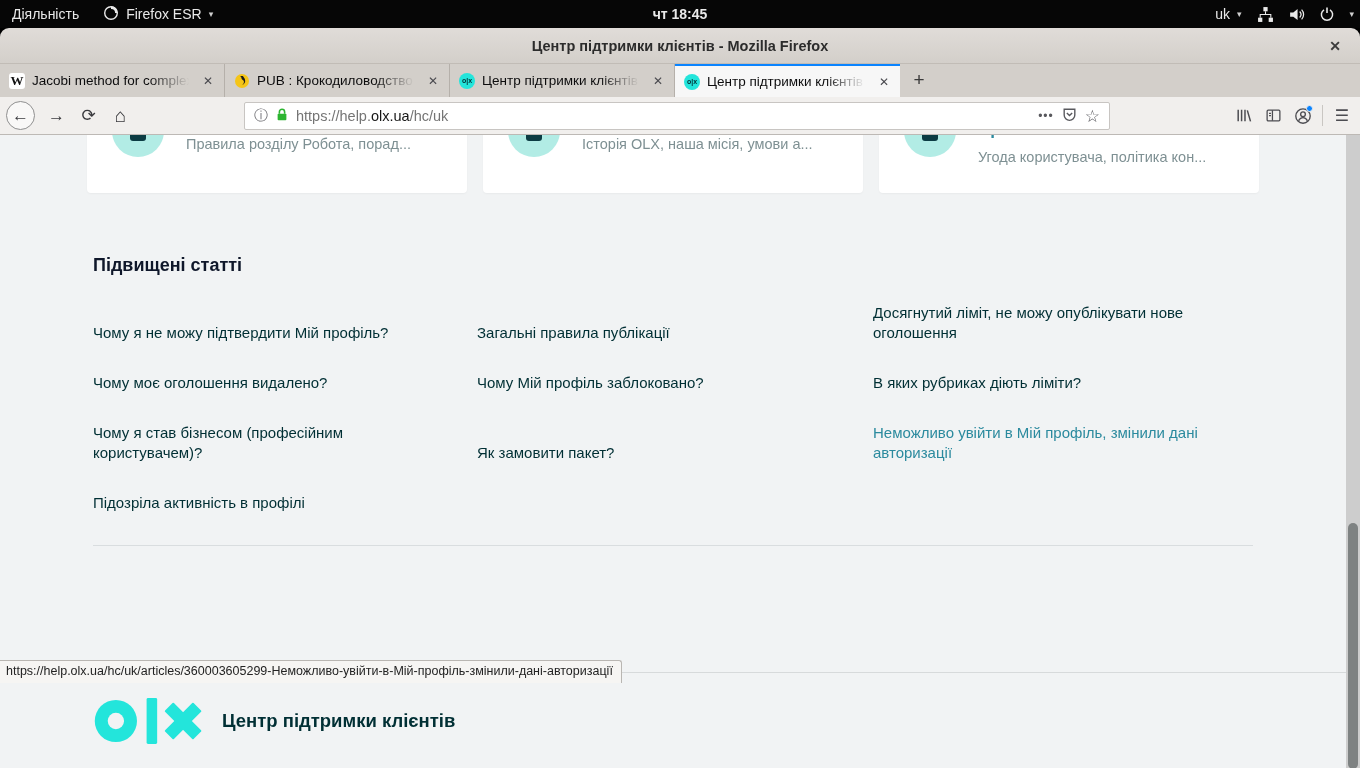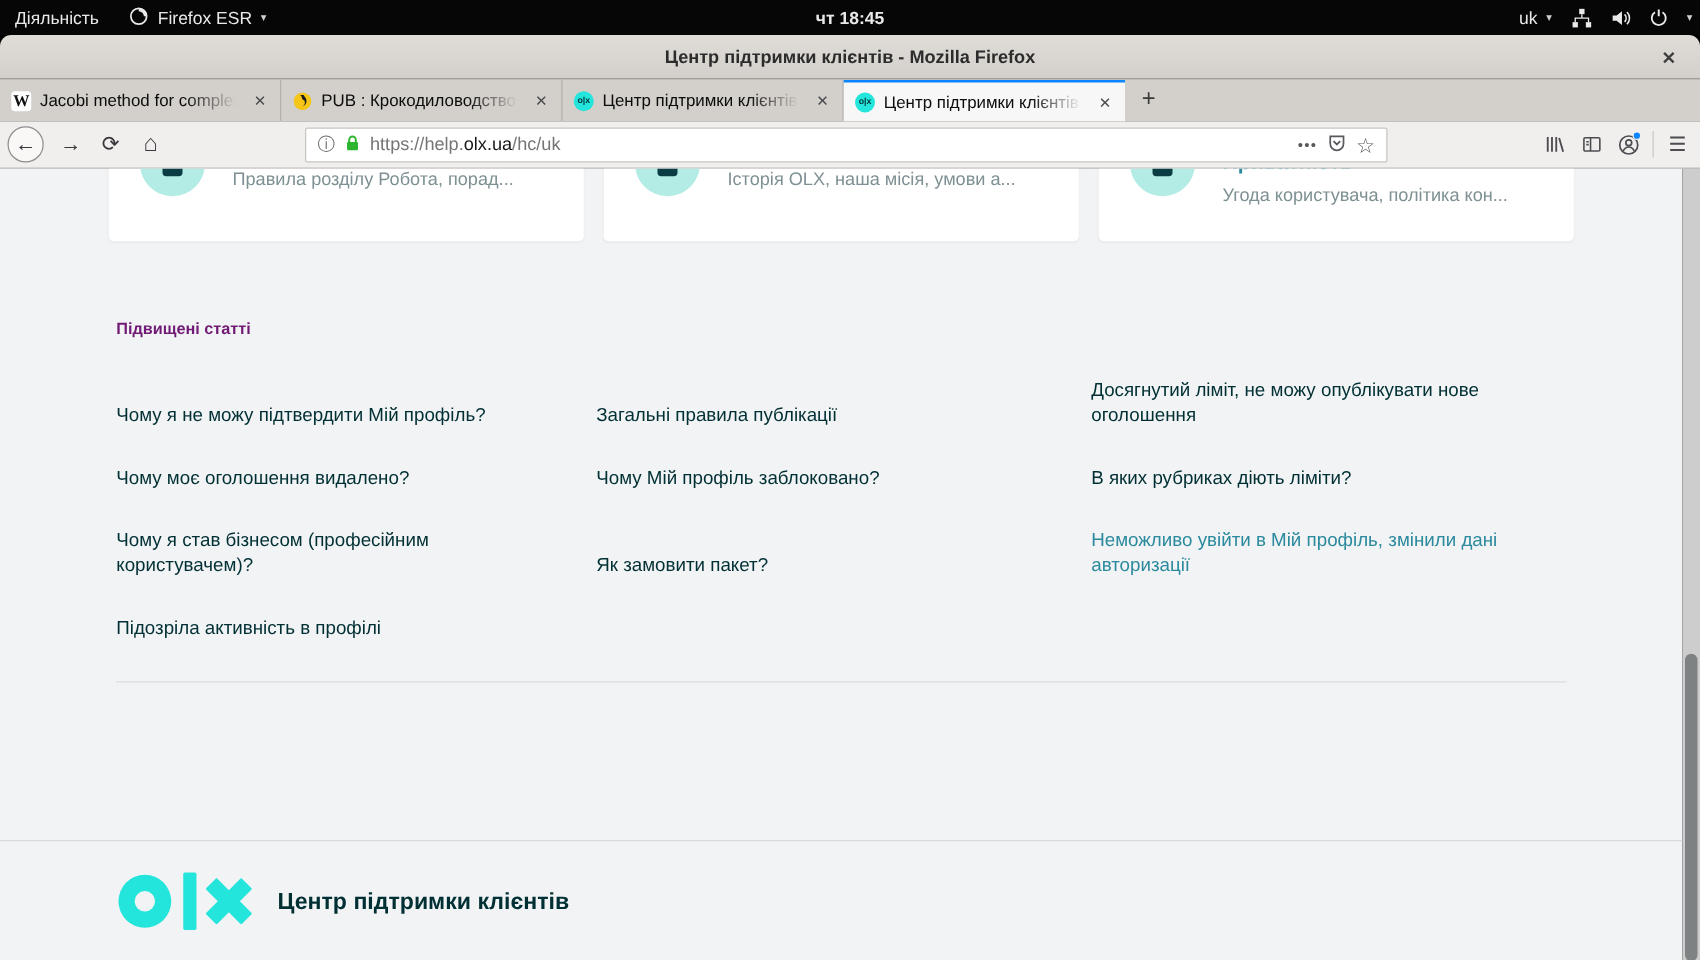--- a/index.html
+++ b/index.html
@@ -75,22 +75,22 @@
   .card-circle { position:absolute; left:25px; top:42px; width:52px; height:52px; border-radius:50%;
                  background:#b2ece5; overflow:hidden; }
   .card-glyph { position:absolute; left:18px; top:16px; width:16px; height:20px; background:#0c3c43;
                 border-radius:3px; }
   .card-title { position:absolute; left:99px; top:56px; font-size:17px; font-weight:700;
                 color:#2b8a9e; line-height:22px; white-space:nowrap; }
   .card-sub { position:absolute; left:99px; top:73px; font-size:14.5px; color:#7e9093;
               line-height:17px; white-space:nowrap; }
   .card--with-title .card-sub { top:86px; }
 
-  .promoted-heading { position:absolute; top:120px; left:0; font-size:13px; font-weight:700;
-                      color:#701a75; }
+  .promoted-heading { position:absolute; top:120px; left:0; font-size:18px; font-weight:700;
+                      color:#0f172a; }
 
   .articles { position:absolute; top:168px; left:0; width:1160px; display:grid;
               grid-template-columns:384px 383px 393px; row-gap:30px; align-items:end;
               font-size:15px; line-height:20px; color:#002f34; }
   .articles > div:nth-child(3n+1) { padding-right:54px; }
   .articles > div:nth-child(3n+2) { padding-right:33px; }
   .articles > div:nth-child(3n)   { padding-right:33px;margin-left:13px; }
   .article-link { cursor:pointer; }
   .article-link.hl { color:#2b8a9e; }
 
@@ -304,14 +304,15 @@
         </svg>
         <span class="footer-title">Центр підтримки клієнтів</span>
       </div>
     </div>
   </div>
 
   <div class="scrollbar">
     <div class="scroll-thumb"></div>
   </div>
 
+  <div class="status-tooltip">https://help.olx.ua/hc/uk/articles/360003605299-Неможливо-увійти-в-Мій-профіль-змінили-дані-авторизації</div>
 
 </div>
 
 </body></html>

